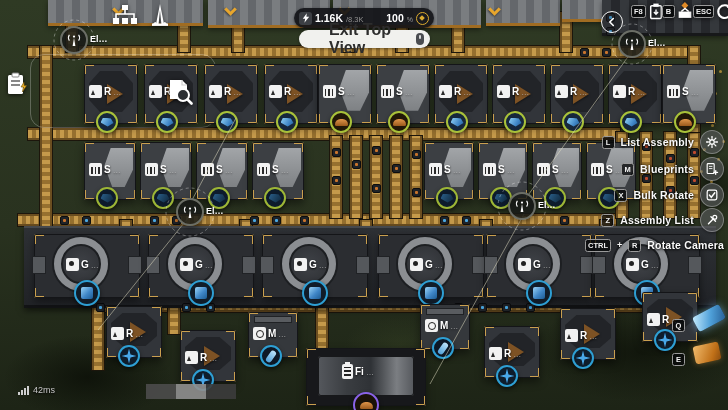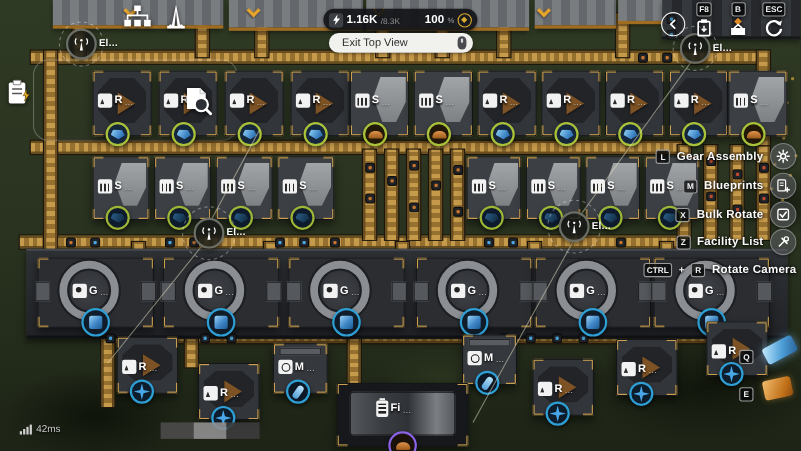--- a/index.html
+++ b/index.html
@@ -118,26 +118,26 @@
   .pp-val{color:#fff;font-size:10.5px;font-weight:bold;}
   .pp-cap{color:#8f8f8f;font-size:7.5px;margin-top:2px;}
   .pp-spacer{flex:1;}
   .pp-pct{color:#fff;font-size:10.5px;font-weight:bold;}
   .pp-unit{color:#9a9a9a;font-size:7px;margin-top:2px;}
   .pp-coin{position:relative;width:13px;height:13px;border-radius:50%;border:1.5px solid #dcab2f;flex:none;}
   .pp-coin::after{content:"";position:absolute;left:3px;top:3px;width:4px;height:4px;background:#dcab2f;transform:rotate(45deg);}
   .exit-pill{position:absolute;left:299px;top:30px;width:131px;height:18px;border-radius:9px;z-index:10;border:none;
     background:#f1f1ee;display:flex;align-items:center;padding:0 6px 0 12px;box-shadow:0 1px 3px rgba(0,0,0,.4);cursor:pointer;
     font-family:"Liberation Sans",sans-serif;}
-  .exit-label{color:#2d2d2d;font-size:10px;font-weight:normal;flex:1;text-align:left;}
+  .exit-label{color:#2d2d2d;font-size:16px;font-weight:bold;flex:1;text-align:left;margin-left:18px;}
   .mouse-ic{position:relative;width:8px;height:12px;border-radius:4px;background:#4a4c50;flex:none;}
   .mouse-ic::after{content:"";position:absolute;left:3px;top:2px;width:2px;height:4px;background:#d8d8d8;border-radius:1px;}
   .tr-circle{position:absolute;left:601px;top:11px;width:22px;height:22px;border-radius:50%;z-index:10;cursor:pointer;
     border:1.6px solid #f0f0f0;background:rgba(30,32,35,.25);display:flex;align-items:center;justify-content:center;}
-  .tr-item{position:absolute;top:2px;z-index:10;display:flex;flex-direction:column;align-items:center;gap:1px;cursor:pointer;
+  .tr-item{position:absolute;top:2px;z-index:10;display:flex;flex-direction:row;align-items:center;gap:1px;cursor:pointer;
     filter:drop-shadow(0 1px 2px rgba(0,0,0,.7));}
   .menu-row{position:absolute;right:4px;height:24px;z-index:10;display:flex;align-items:center;gap:6px;}
   .menu-label{color:#fafafa;font-size:10.5px;font-weight:bold;letter-spacing:.2px;
     text-shadow:0 1px 3px rgba(0,0,0,.9),0 0 2px rgba(0,0,0,.8);}
   .menu-plus{color:#fafafa;font-size:9px;font-weight:bold;text-shadow:0 1px 2px #000;}
   .menu-circle{width:24px;height:24px;border-radius:50%;background:rgba(88,90,94,.6);border:1px solid rgba(255,255,255,.3);
     display:flex;align-items:center;justify-content:center;box-shadow:0 1px 3px rgba(0,0,0,.4);cursor:pointer;}
   .ping{position:absolute;left:18px;top:385px;display:flex;align-items:flex-end;gap:4px;z-index:10;}
   .ping-bars{display:flex;align-items:flex-end;gap:1px;}
   .ping-bars span{width:2px;background:#cfcfcf;display:block;}
@@ -825,21 +825,21 @@
     <span class="kbd">ESC</span>
     <svg width="19" height="19" viewBox="0 0 16 16">
       <path d="M12.8 5.4 A5.4 5.4 0 1 0 13.5 8.6" fill="none" stroke="#ffffff" stroke-width="1.7"></path>
       <path d="M14.2 2.2 L13.2 6.2 L9.8 4.6 Z" fill="#ffffff"></path>
     </svg>
   </div>
 
   <div id="menu">
       <div class="menu-row" style="top: 130px;">
         <span class="kbd">L</span>
-        <span class="menu-label">Gear Assembly</span>
+        <span class="menu-label">List Assembly</span>
         <span class="menu-circle">
           <svg width="14" height="14" viewBox="0 0 16 16">
             <circle cx="8" cy="8" r="2.6" fill="none" stroke="#fff" stroke-width="1.5"></circle>
             <g stroke="#fff" stroke-width="1.5" stroke-linecap="round">
               <line x1="8" y1="1.8" x2="8" y2="3.8"></line>
               <line x1="8" y1="12.2" x2="8" y2="14.2"></line>
               <line x1="1.8" y1="8" x2="3.8" y2="8"></line>
               <line x1="12.2" y1="8" x2="14.2" y2="8"></line>
               <line x1="3.6" y1="3.6" x2="5" y2="5"></line>
               <line x1="11" y1="11" x2="12.4" y2="12.4"></line>
@@ -869,21 +869,21 @@
         <span class="menu-label">Bulk Rotate</span>
         <span class="menu-circle">
           <svg width="14" height="14" viewBox="0 0 16 16">
             <rect x="2.5" y="2.5" width="11" height="11" rx="2" fill="none" stroke="#fff" stroke-width="1.4"></rect>
             <path d="M5 8 l2.2 2.6 L11.2 5.4" fill="none" stroke="#fff" stroke-width="1.6" stroke-linecap="round"></path>
           </svg>
         </span>
       </div>
       <div class="menu-row" style="top: 208px;">
         <span class="kbd">Z</span>
-        <span class="menu-label">Facility List</span>
+        <span class="menu-label">Assembly List</span>
         <span class="menu-circle">
           <svg width="14" height="14" viewBox="0 0 16 16">
             <g stroke="#fff" stroke-width="1.6" stroke-linecap="round">
               <line x1="4" y1="12.2" x2="9" y2="7.2"></line>
               <line x1="6.8" y1="4.2" x2="12" y2="9.4"></line>
             </g>
             <circle cx="11.2" cy="4.8" r="2.2" fill="none" stroke="#fff" stroke-width="1.4"></circle>
           </svg>
         </span>
       </div>

